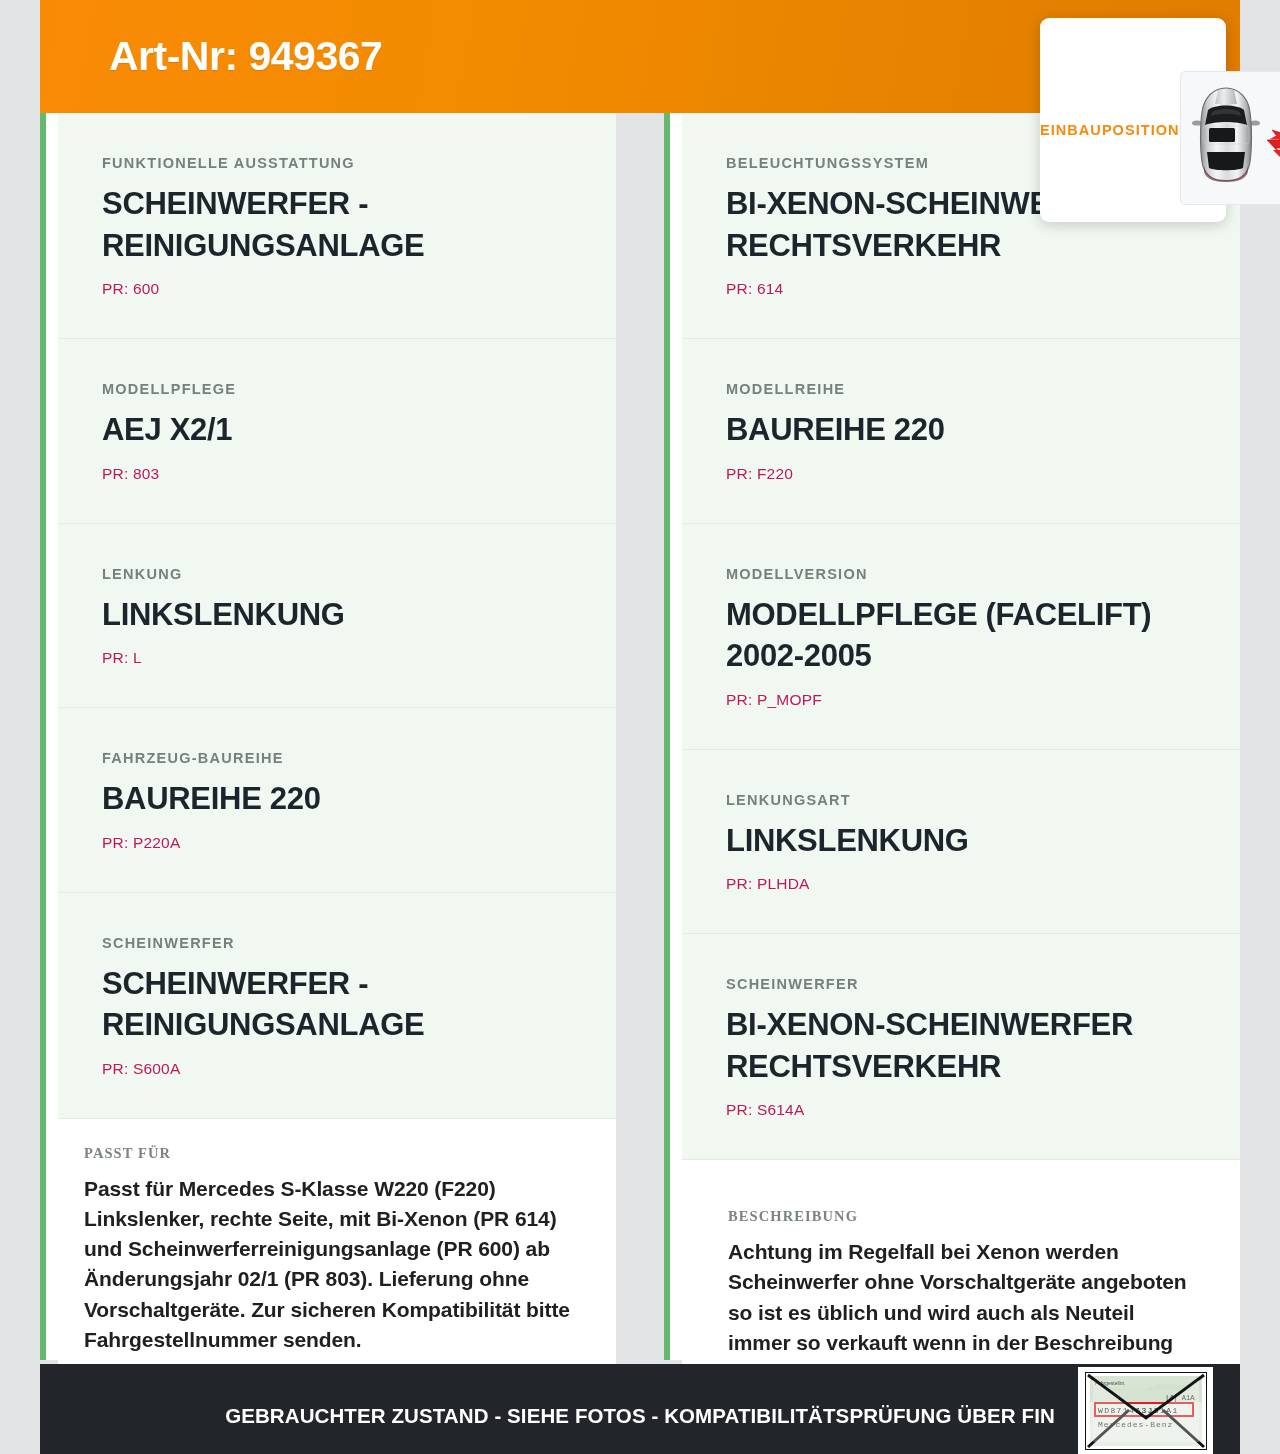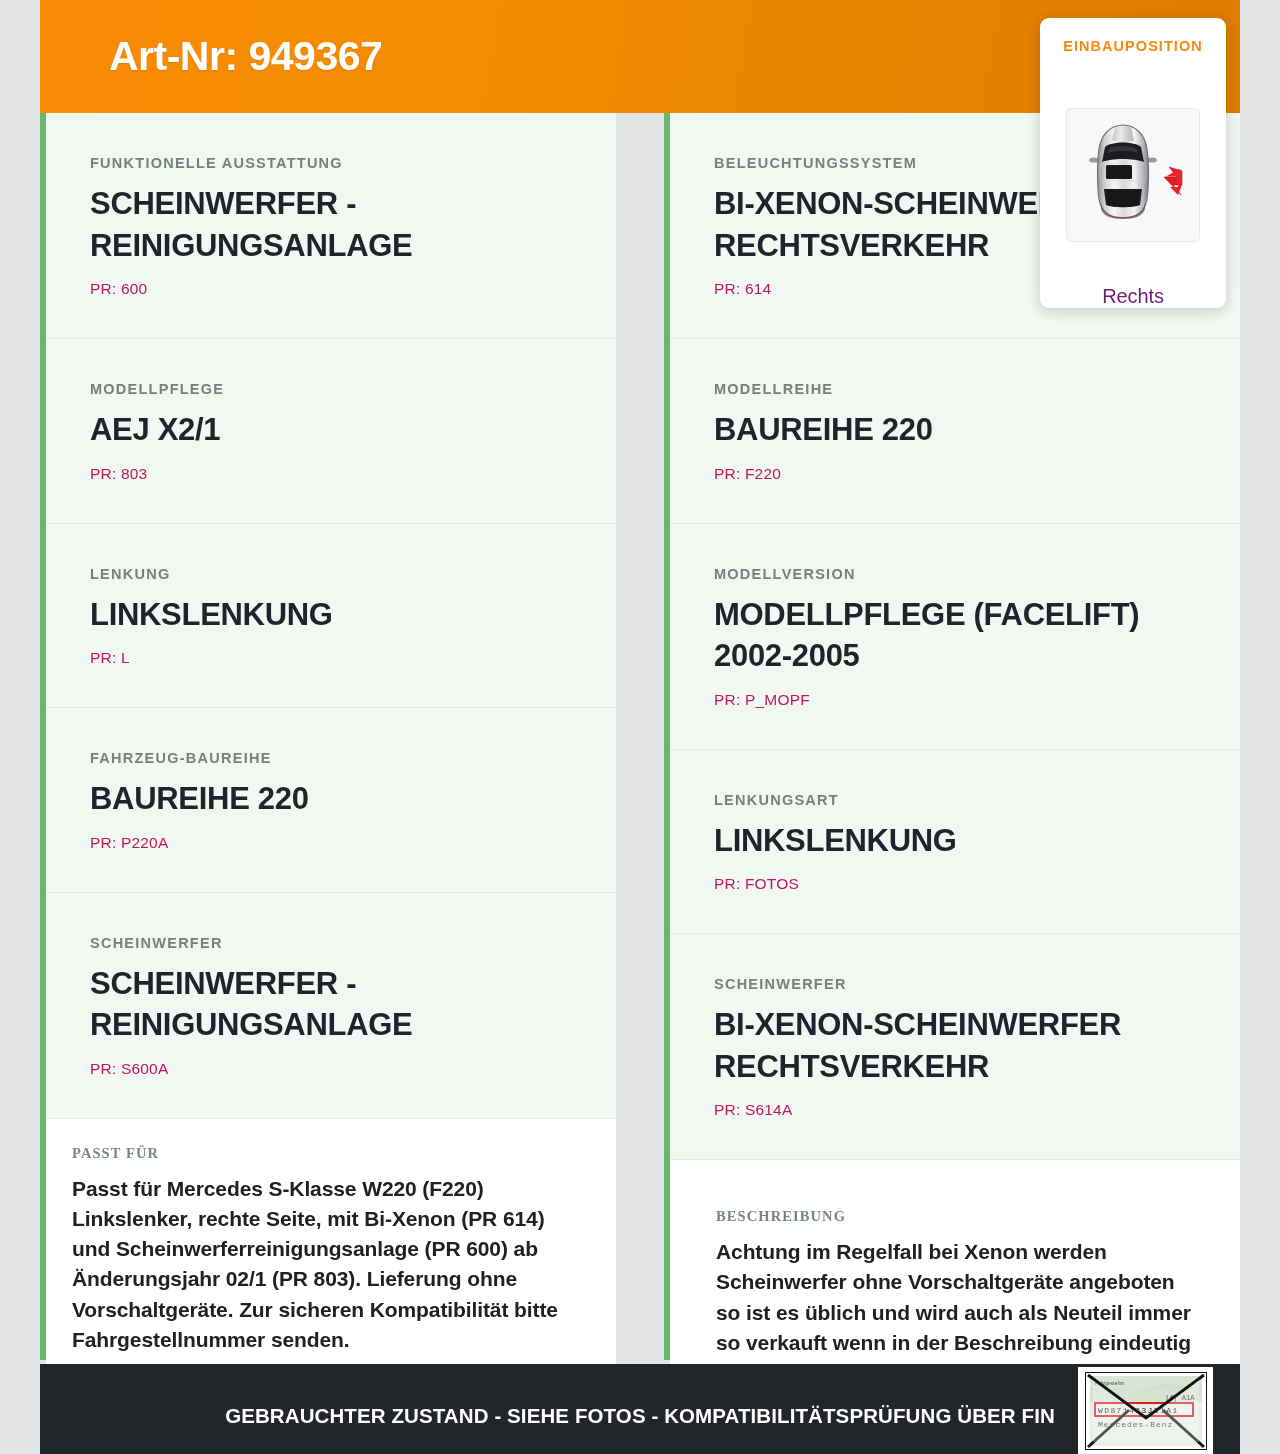--- a/index.html
+++ b/index.html
@@ -34,20 +34,21 @@
   
   .columns {
     position: absolute;
     left: 40px; top: 113px; width: 1200px; height: 1247px;
     display: flex;
   }
   .col {
     position: relative;
     width: 600px;
     background: #ffffff;
+    padding-left: 12px;
   }
   .col-left  { border-left: 6px solid #66b96a; }
   .col-right { border-left: 6px solid #66b96a; margin-left: 48px; }
 
   .spec-list { background: #f1f8f1; }
 
   .spec-card {
     position: relative;
     padding: 42px 44px 40px 44px;
     background: #f1f8f1;
@@ -99,30 +100,29 @@
     line-height: 1.44;
     color: #202020;
     font-weight: bold;
     letter-spacing: -0.1px;
   }
 
   
   .pos-card {
     position: absolute;
     left: 1040px; top: 18px;
-    width: 186px; height: 290px;
+    width: 186px; height: 204px;
     background: #ffffff;
     border-radius: 9px;
     box-shadow: 0 3px 14px rgba(0,0,0,0.19);
     z-index: 40;
     display: flex;
-    flex-direction: column;
+    flex-direction: row;
     align-items: center;
     padding-top: 20px;
-    justify-content: space-between;
   }
   .pos-title {
     font-size: 14.5px;
     font-weight: bold;
     letter-spacing: 1.05px;
     color: #f58a0c;
     text-transform: uppercase;
   }
   .pos-thumb {
     margin-top: 15px;
@@ -237,21 +237,21 @@
 
         <div class="spec-card">
           <div class="spec-label">MODELLVERSION</div>
           <div class="spec-value">MODELLPFLEGE (FACELIFT) 2002-2005</div>
           <div class="spec-pr">PR: P_MOPF</div>
         </div>
 
         <div class="spec-card">
           <div class="spec-label">LENKUNGSART</div>
           <div class="spec-value">LINKSLENKUNG</div>
-          <div class="spec-pr">PR: FOTOS</div>
+          <div class="spec-pr">PR: PLHDA</div>
         </div>
 
         <div class="spec-card">
           <div class="spec-label">SCHEINWERFER</div>
           <div class="spec-value">BI-XENON-SCHEINWERFER RECHTSVERKEHR</div>
           <div class="spec-pr">PR: S614A</div>
         </div>
 
       </div>
 

